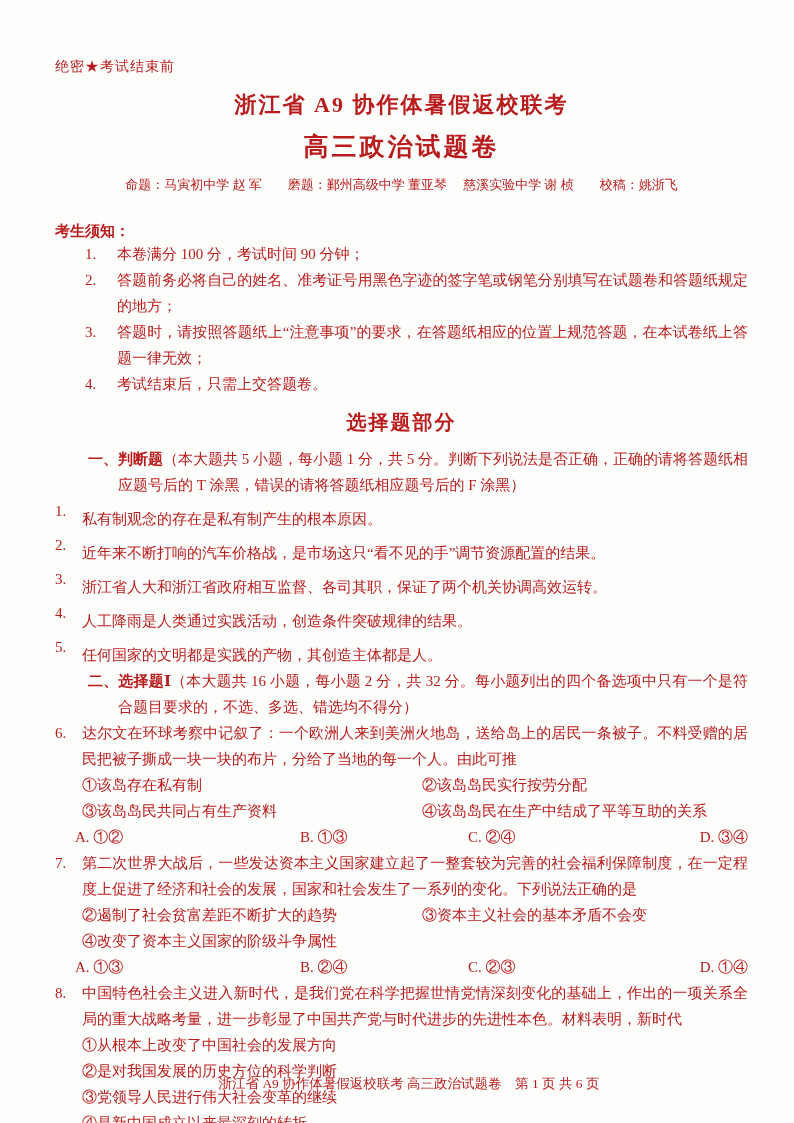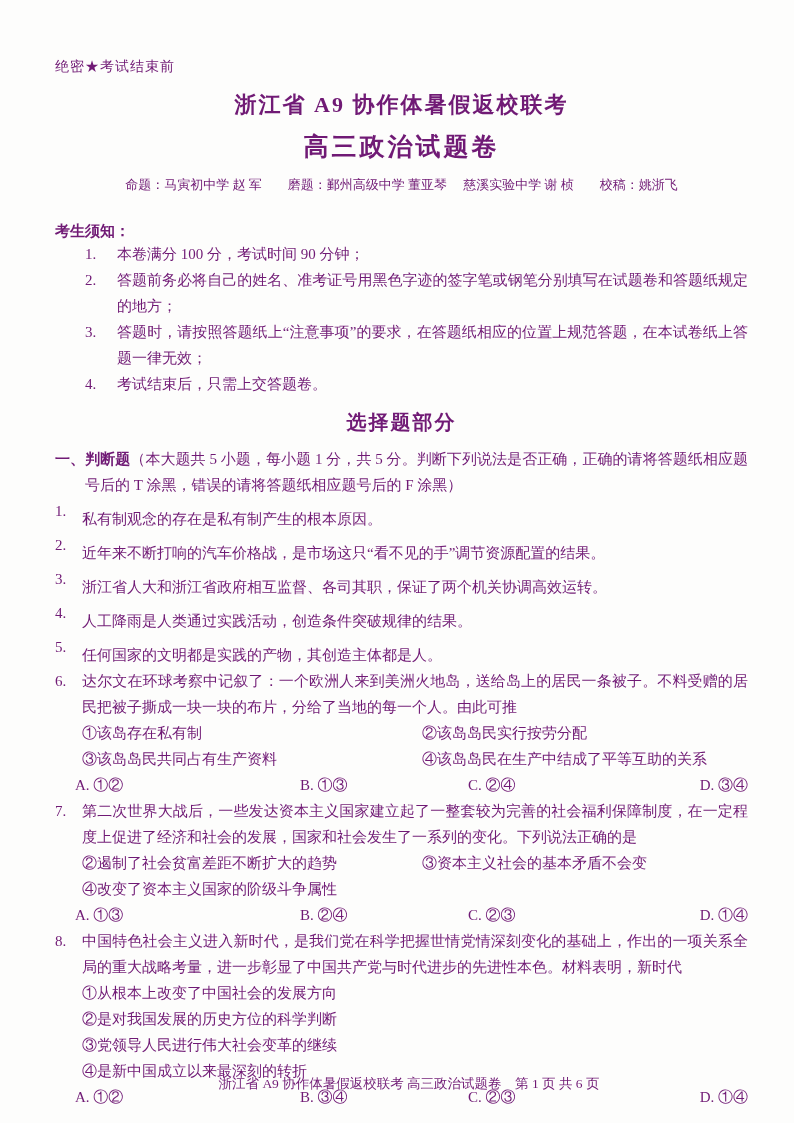--- a/index.html
+++ b/index.html
@@ -7,21 +7,21 @@
     padding: 0;
     background: #e8e8e8;
     font-family: "Liberation Serif", "DejaVu Serif", serif;
   }
   .page {
     position: relative;
     width: 794px;
     height: 1123px;
     margin: 0 auto;
     background: #fdfdfc;
-    color: #701a75;
+    color: #b91c1c;
     box-sizing: border-box;
     padding: 58px 46px 0 55px;
     overflow: hidden;
   }
   .classification {
     font-size: 14px;
     letter-spacing: 1px;
     margin-bottom: 14px;
   }
   .exam-title {
@@ -64,20 +64,21 @@
     font-weight: 700;
     letter-spacing: 2px;
     margin: 12px 0 10px 0;
   }
   .section-intro {
     font-size: 15px;
     line-height: 26px;
     padding-left: 30px;
     text-indent: -30px;
     text-align: justify;
+    margin-left: 33px;
   }
   .sec-label, .sec-name { font-weight: 700; }
   .j-item {
     display: flex;
     font-size: 15px;
     line-height: 26px;
     text-align: justify;
   }
   .j-item .num { flex: 0 0 27px; }
   .j-item .txt { flex: 1 1 auto; margin-top: 8px; }
@@ -175,20 +176,21 @@
     <div class="j-item">
       <span class="num">4.</span>
       <span class="txt">人工降雨是人类通过实践活动，创造条件突破规律的结果。</span>
     </div>
     <div class="j-item">
       <span class="num">5.</span>
       <span class="txt">任何国家的文明都是实践的产物，其创造主体都是人。</span>
     </div>
   </div>
 
+  <div class="section-intro"><span class="sec-label">二、</span><span class="sec-name">选择题Ⅰ</span><span>（本大题共 16 小题，每小题 2 分，共 32 分。每小题列出的四个备选项中只有一个是符合题目要求的，不选、多选、错选均不得分）</span></div>
 
   <div class="question">
     <div class="stem">
       <span class="num">6.</span>
       <span class="txt">达尔文在环球考察中记叙了：一个欧洲人来到美洲火地岛，送给岛上的居民一条被子。不料受赠的居民把被子撕成一块一块的布片，分给了当地的每一个人。由此可推</span>
     </div>
     <div class="opt-grid">
       <span class="opt">①该岛存在私有制</span>
       <span class="opt">②该岛岛民实行按劳分配</span>
       <span class="opt">③该岛岛民共同占有生产资料</span>

